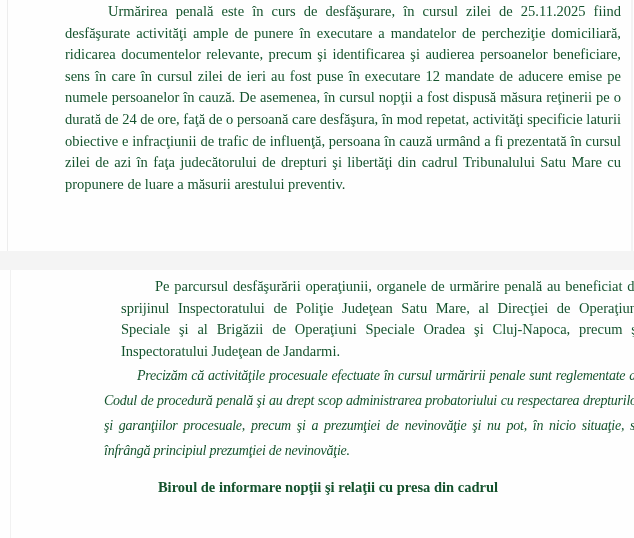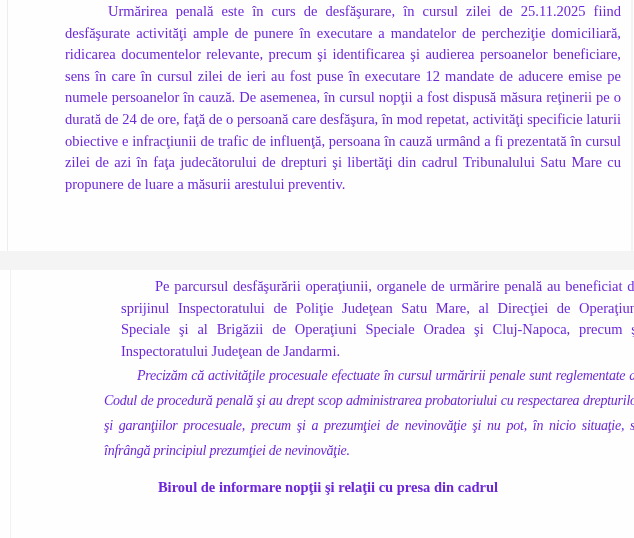--- a/index.html
+++ b/index.html
@@ -87,21 +87,21 @@
     padding-right: 18px;
     text-align: center;
     font-weight: bold;
     font-size: 14.5px;
     line-height: 23px;
   }
 </style>
 </head>
 <body>
 
-<div class="page" style="background: rgb(253, 253, 253); color: #6d28d9;">
+<div class="page" style="background: rgb(253, 253, 253); color: #14532d;">
 
   <div class="sheet-top" style="background: rgb(254, 254, 254);"></div>
   <div class="sheet-bottom" style="background: rgb(254, 254, 254);"></div>
   <div class="separator-band" style="background: rgb(244, 244, 244);"></div>
   <div class="edge-line-top"></div>
   <div class="edge-line-bottom"></div>
   <div class="edge-line-right"></div>
 
   <div class="block-top">
     <p class="para" style="margin:0">Urmărirea penală este în curs de desfăşurare, în cursul zilei de 25.11.2025 fiind desfăşurate activităţi ample de punere în executare a mandatelor de percheziţie domiciliară, ridicarea documentelor relevante, precum şi identificarea şi audierea persoanelor beneficiare, sens în care în cursul zilei de ieri au fost puse în executare 12 mandate de aducere emise pe numele persoanelor în cauză. De asemenea, în cursul nopţii a fost dispusă măsura reţinerii pe o durată de 24 de ore, faţă de o persoană care desfăşura, în mod repetat, activităţi specificie laturii obiective e infracţiunii de trafic de influenţă, persoana în cauză urmând a fi prezentată în cursul zilei de azi în faţa judecătorului de drepturi şi libertăţi din cadrul Tribunalului Satu Mare cu propunere de luare a măsurii arestului preventiv.</p>

